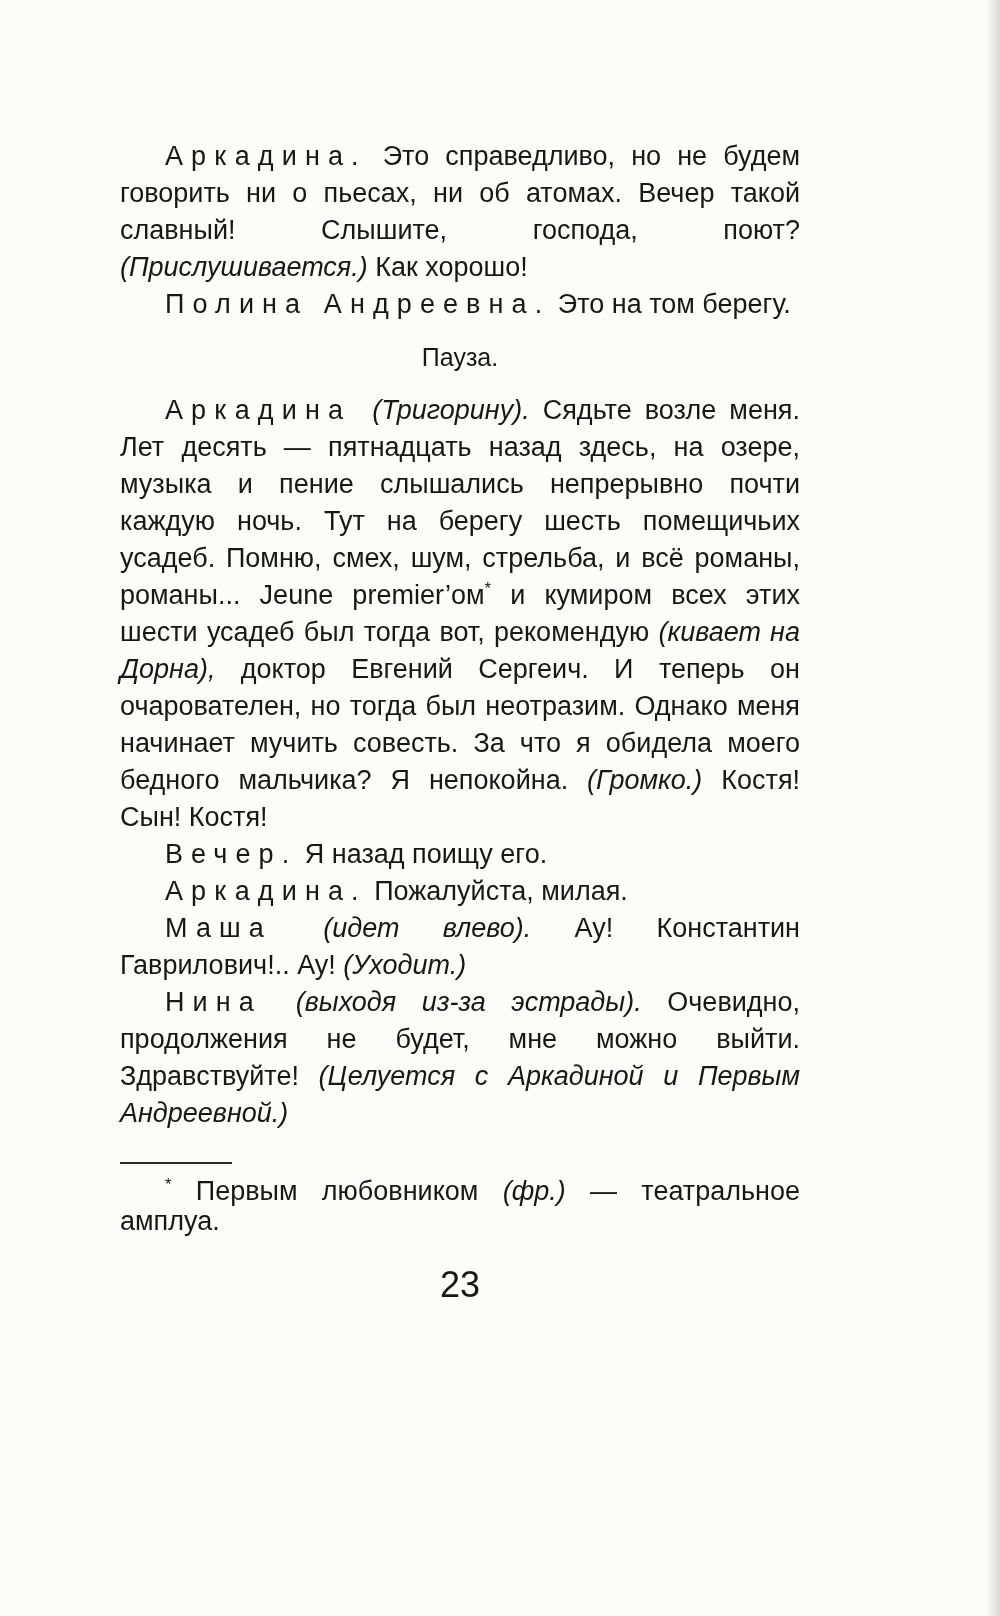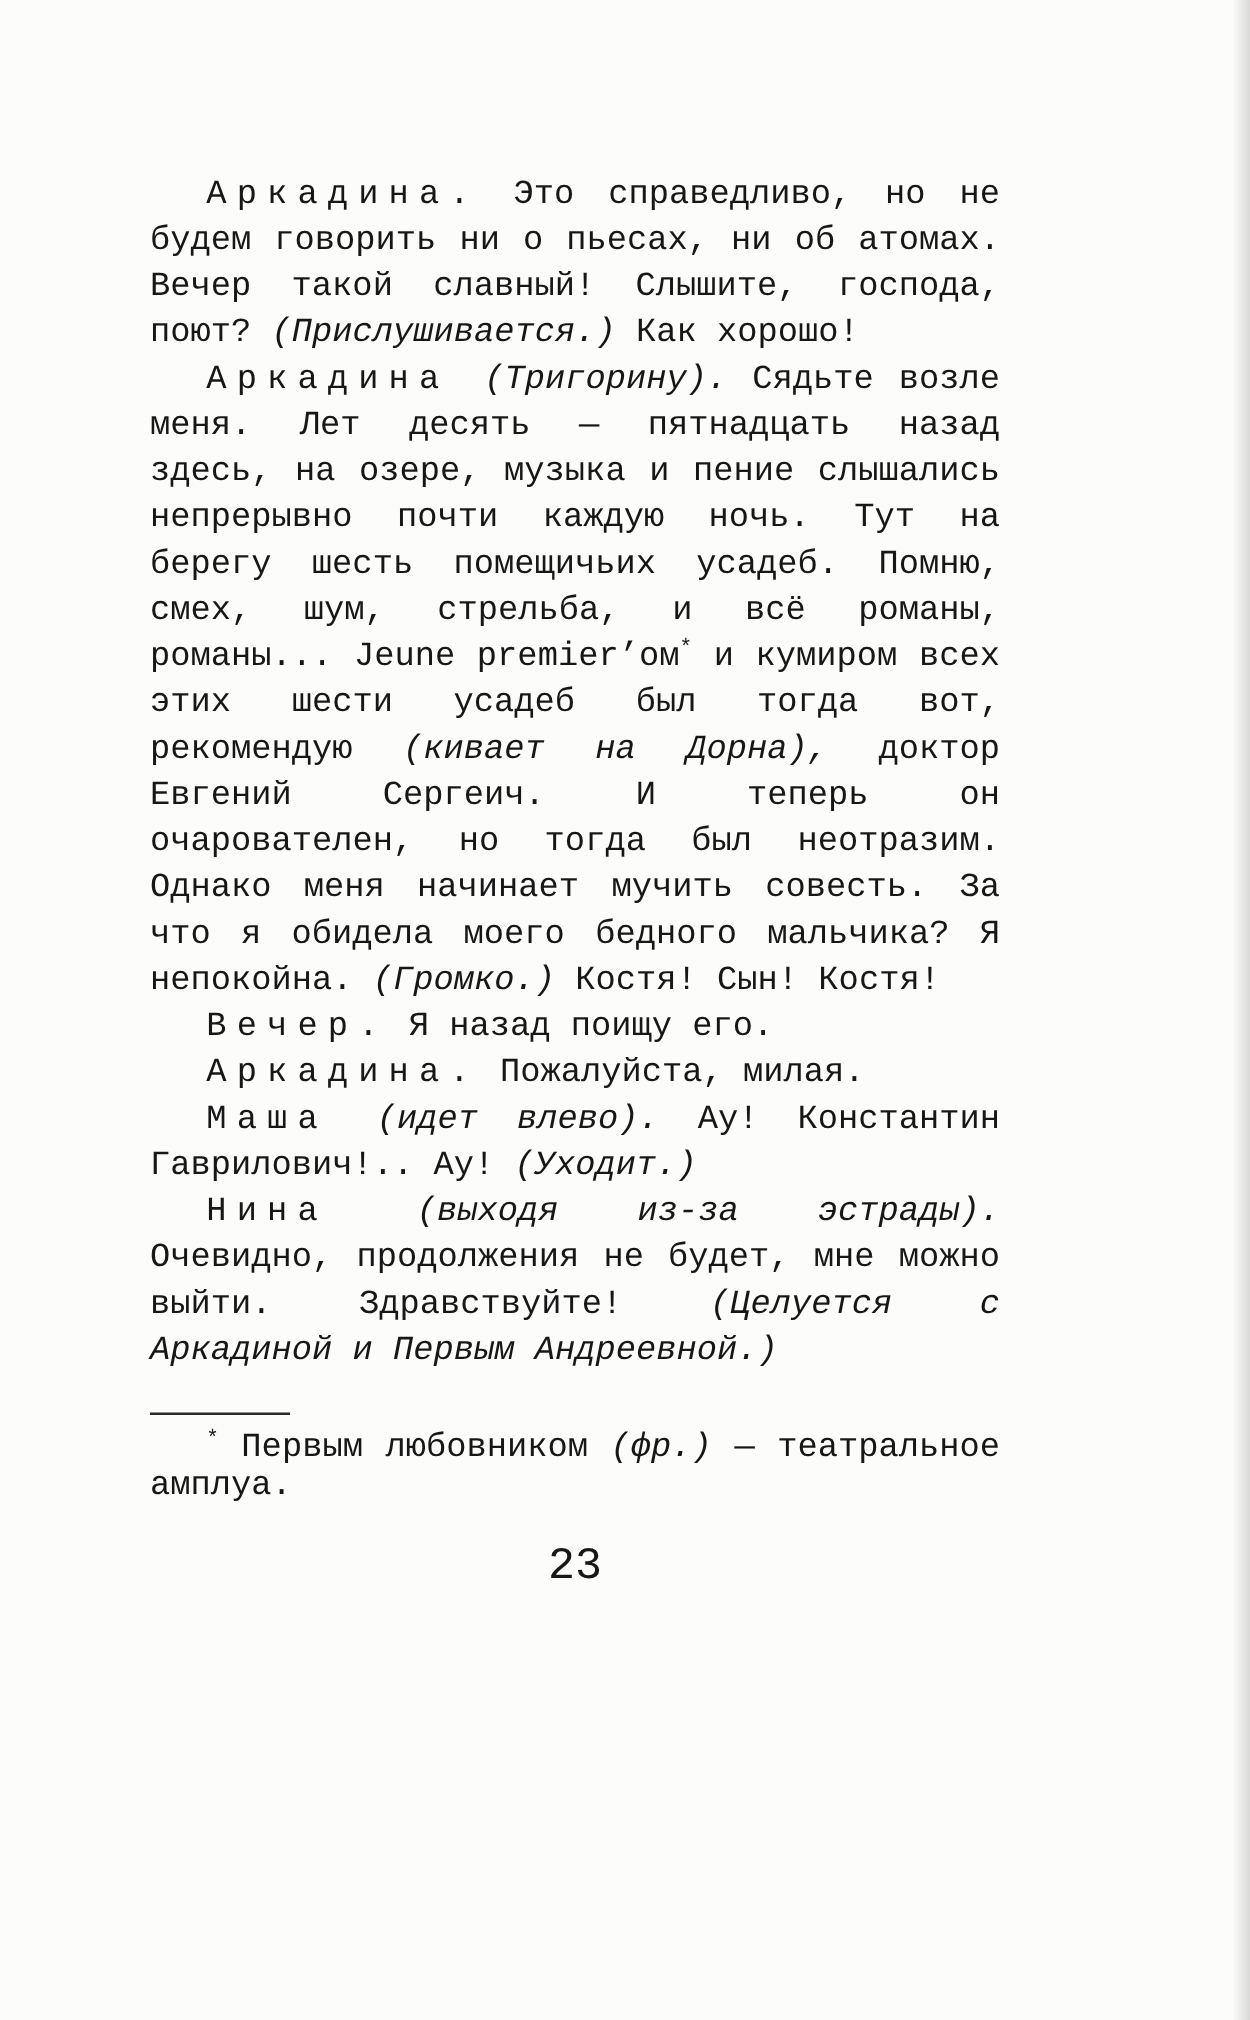--- a/index.html
+++ b/index.html
@@ -6,21 +6,21 @@
     margin: 0;
     padding: 0;
     background: #ffffff;
   }
   .page {
     position: relative;
     width: 1000px;
     height: 1616px;
     background: #fcfcfb;
     color: #171717;
-    font-family: Liberation Mono, monospace;
+    font-family: Liberation Sans, sans-serif;
     box-sizing: border-box;
     padding: 138px 200px 0 120px;
     overflow: hidden;
   }
   .text-block { width: 100%; }
   .para {
     margin: 0;
     font-size: 27px;
     line-height: 37px;
     text-align: justify;
@@ -66,20 +66,22 @@
     background: linear-gradient(to right, rgba(90,90,90,0) 0%, rgba(90,90,90,0.22) 100%);
     pointer-events: none;
   }
 </style>
 </head>
 <body>
 
 <div class="page">
   <div class="text-block">
       <p class="para"><span class="spaced">Аркадина.</span><span> Это справедливо, но не будем говорить ни о пьесах, ни об атомах. Вечер такой славный! Слышите, господа, поют? </span><span class="italic">(Прислушивается.)</span><span> Как хорошо!</span></p>
+      <p class="para"><span class="spaced">Полина Андреевна.</span><span> Это на том берегу.</span></p>
+      <p class="para center"><span>Пауза.</span></p>
       <p class="para"><span class="spaced">Аркадина </span><span class="italic">(Тригорину).</span><span> Сядьте возле меня. Лет десять — пятнадцать назад здесь, на озере, музыка и пение слышались непрерывно почти каждую ночь. Тут на берегу шесть помещичьих усадеб. Помню, смех, шум, стрельба, и всё романы, романы... Jeune premier’ом</span><span class="sup">*</span><span> и кумиром всех этих шести усадеб был тогда вот, рекомендую </span><span class="italic">(кивает на Дорна),</span><span> доктор Евгений Сергеич. И теперь он очарователен, но тогда был неотразим. Однако меня начинает мучить совесть. За что я обидела моего бедного мальчика? Я непокойна. </span><span class="italic">(Громко.)</span><span> Костя! Сын! Костя!</span></p>
       <p class="para"><span class="spaced">Вечер.</span><span> Я назад поищу его.</span></p>
       <p class="para"><span class="spaced">Аркадина.</span><span> Пожалуйста, милая.</span></p>
       <p class="para"><span class="spaced">Маша </span><span class="italic">(идет влево).</span><span> Ау! Константин Гаврилович!.. Ау! </span><span class="italic">(Уходит.)</span></p>
       <p class="para"><span class="spaced">Нина </span><span class="italic">(выходя из-за эстрады).</span><span> Очевидно, продолжения не будет, мне можно выйти. Здравствуйте! </span><span class="italic">(Целуется с Аркадиной и Первым Андреевной.)</span></p>
     </div>
   <div class="footnote-rule"></div>
   <p class="footnote"><span class="sup">*</span><span> Первым любовником </span><span class="italic">(фр.)</span><span> — театральное амплуа.</span></p>
   <div class="page-number">23</div>
   <div class="edge-shade"></div>

